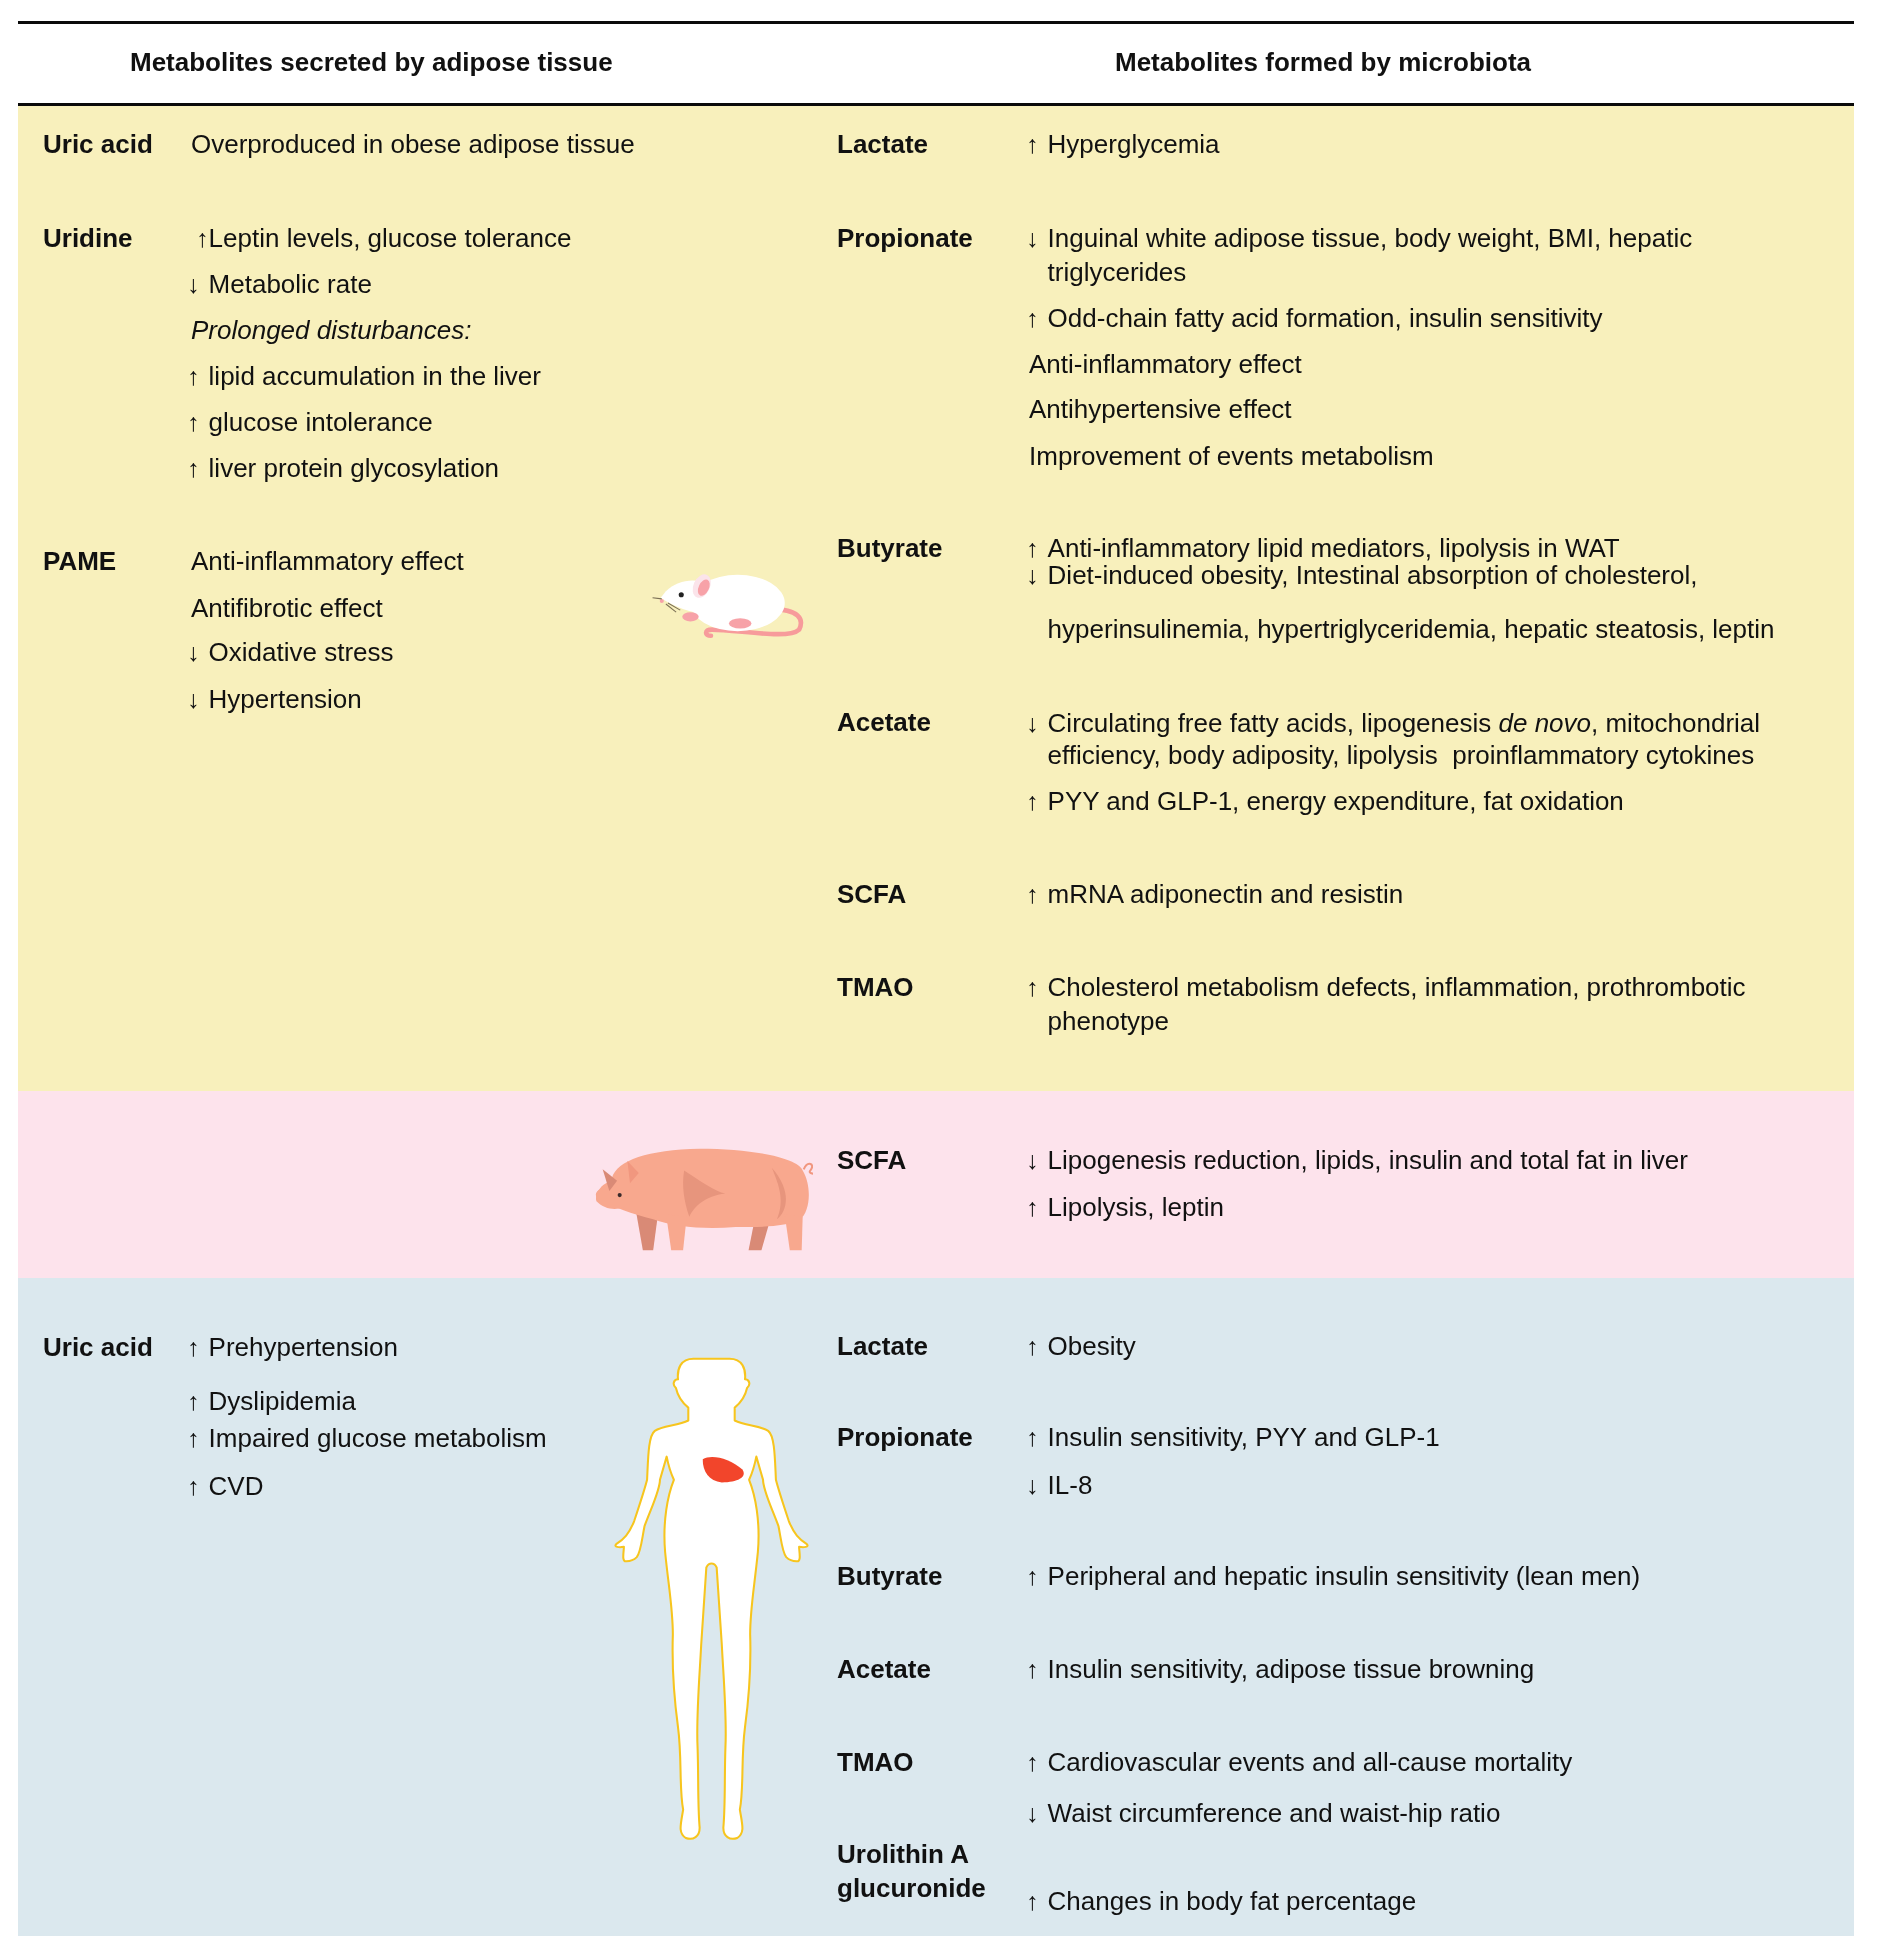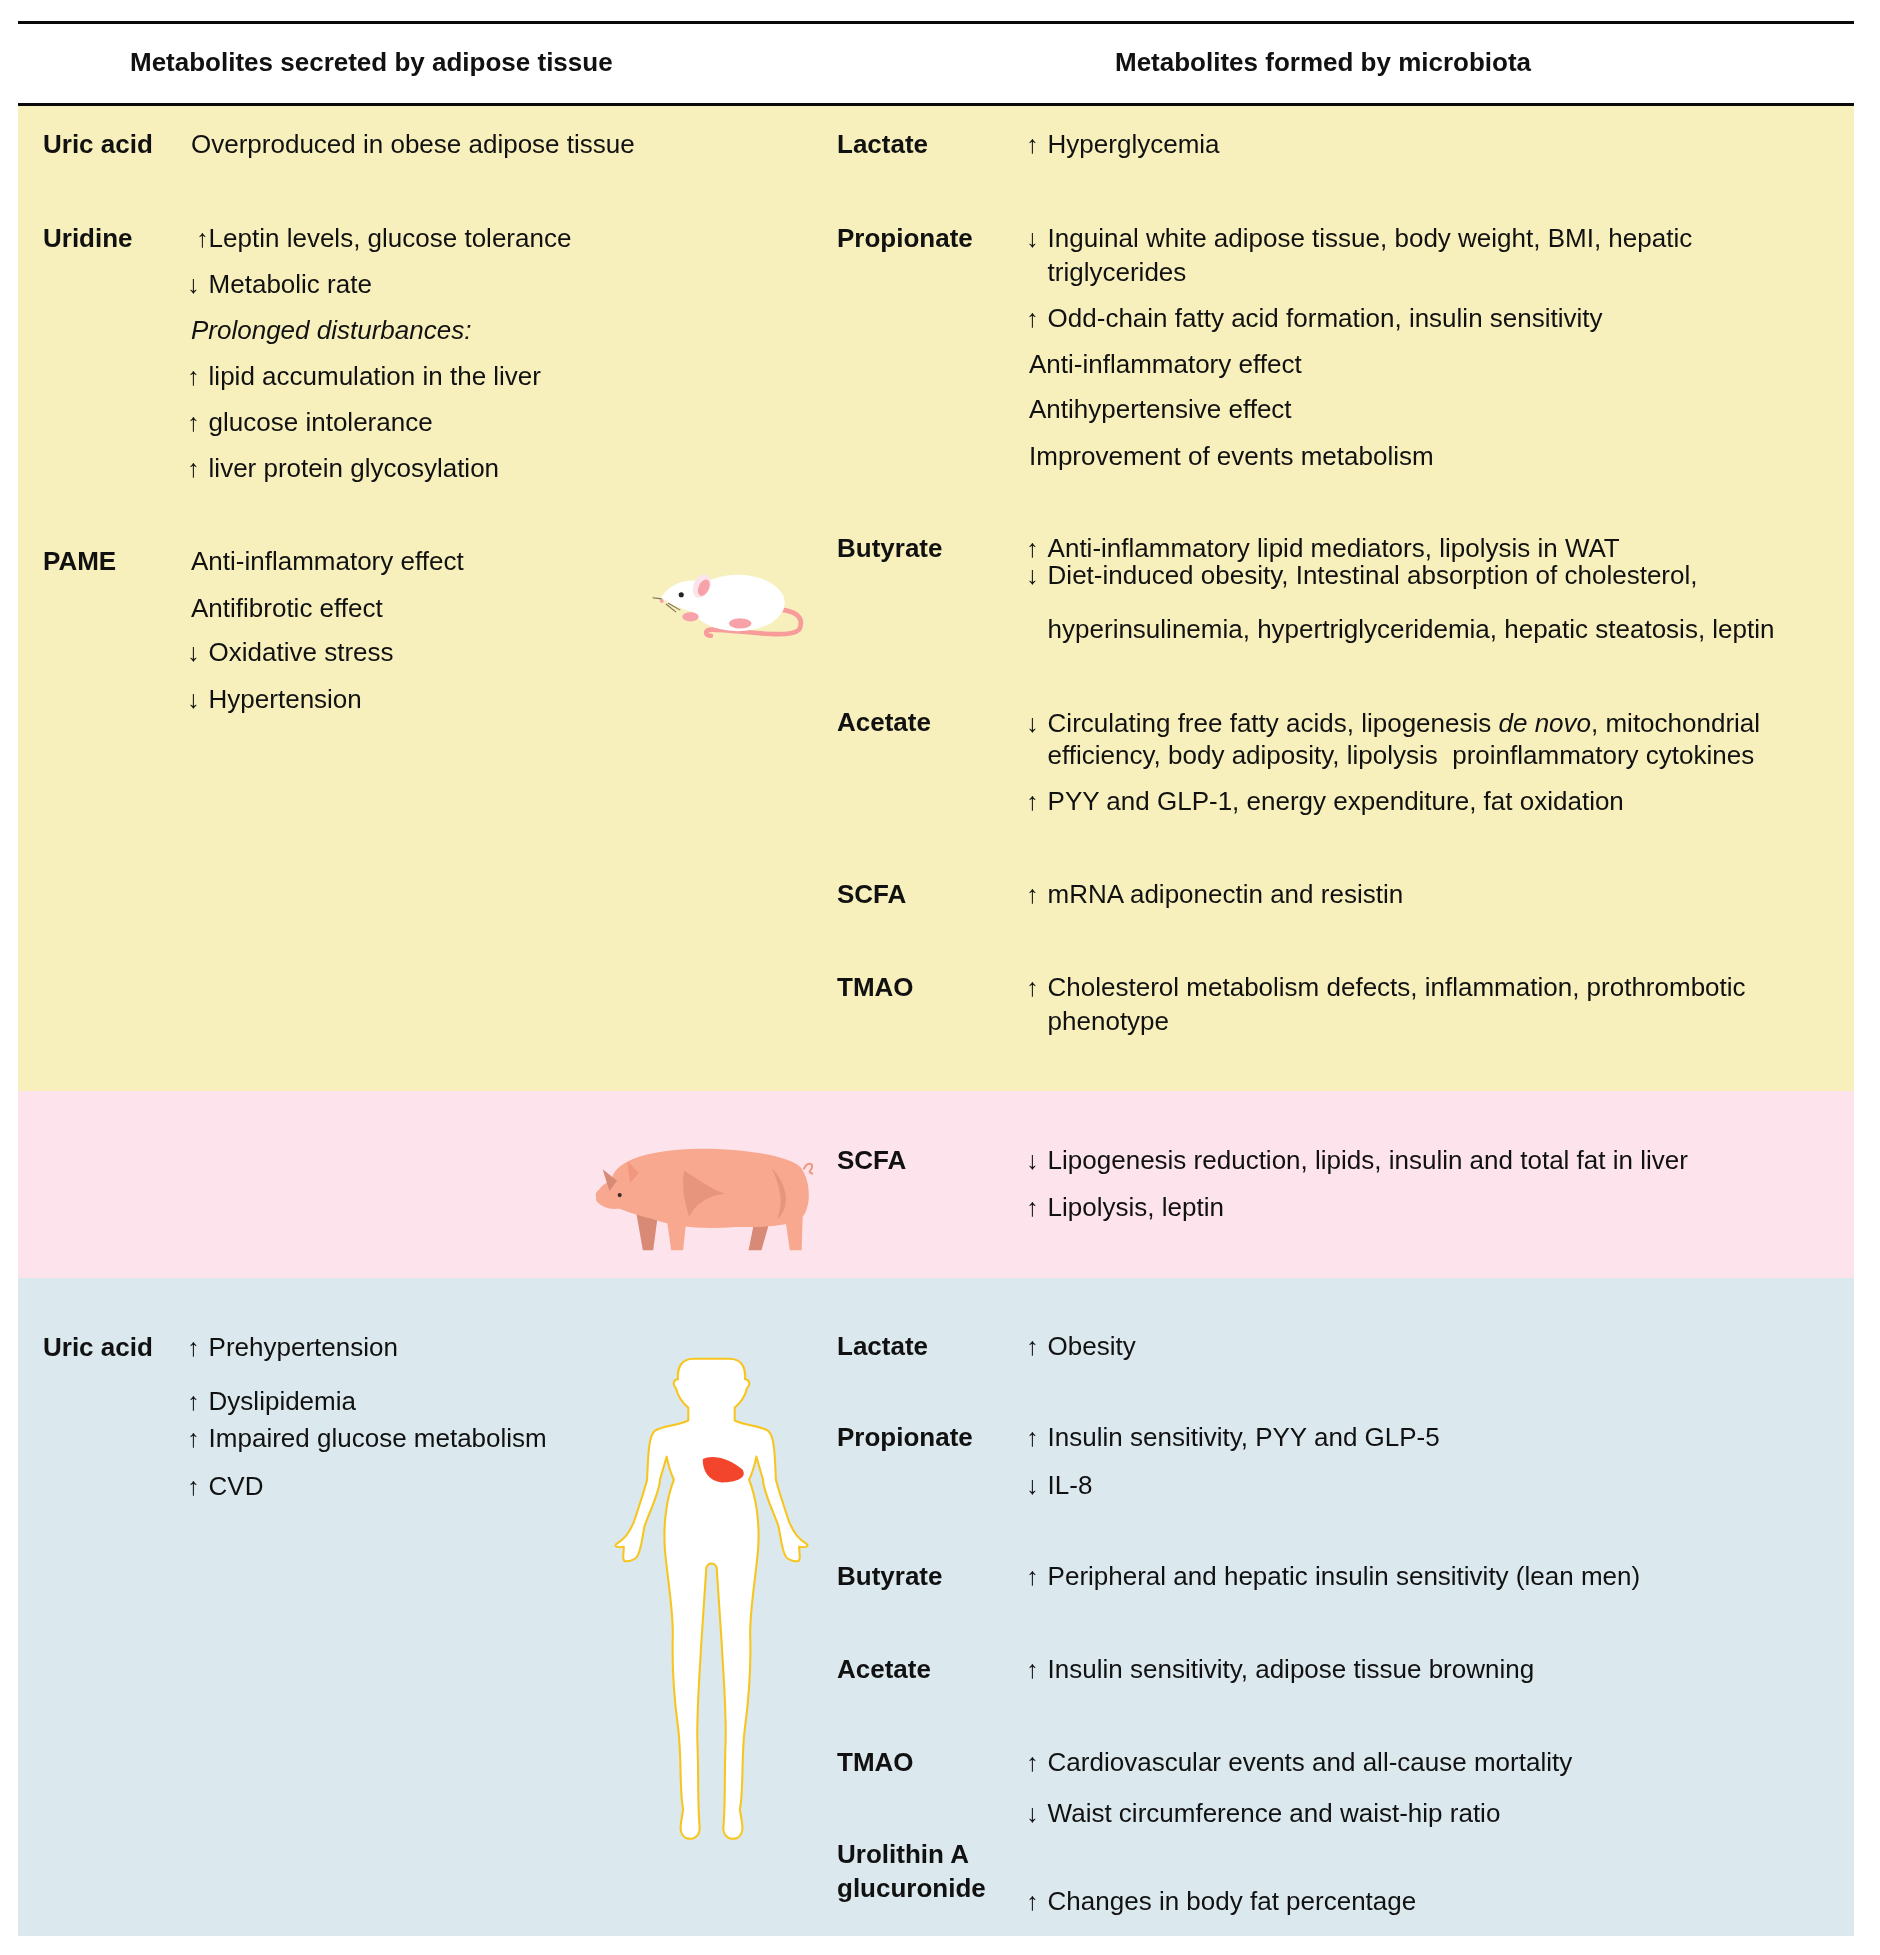--- a/index.html
+++ b/index.html
@@ -137,21 +137,21 @@
   <path d="M160 5 C 135 5, 128 25, 130 45 C 122 45, 118 55, 126 62 C 130 80, 140 92, 150 100 L 150 125 C 130 135, 100 135, 85 145 C 72 155, 72 200, 70 240 C 65 260, 55 290, 45 320 C 35 345, 25 355, 10 365 C 5 370, 15 372, 25 370 C 25 380, 20 400, 30 398 C 40 398, 45 395, 50 390 C 58 380, 60 355, 65 330 C 80 290, 95 260, 95 240 L 108 195 C 112 215, 115 225, 122 240 C 110 270, 100 320, 105 380 C 112 450, 120 490, 120 540 C 118 600, 122 660, 130 720 C 138 780, 132 840, 140 880 C 135 910, 130 925, 145 935 C 160 940, 172 932, 172 915 C 168 870, 170 820, 168 760 C 165 700, 172 620, 175 560 L 185 410 C 190 400, 200 400, 205 410 L 215 560 C 218 620, 225 700, 222 760 C 220 820, 222 870, 218 915 C 218 932, 230 940, 245 935 C 260 925, 255 910, 250 880 C 258 840, 252 780, 260 720 C 268 660, 272 600, 270 540 C 270 490, 278 450, 285 380 C 290 320, 280 270, 268 240 C 275 225, 278 215, 282 195 L 295 240 C 295 260, 310 290, 325 330 C 330 355, 332 380, 340 390 C 345 395, 350 398, 360 398 C 370 400, 365 380, 365 370 C 375 372, 385 370, 380 365 C 365 355, 355 345, 345 320 C 335 290, 325 260, 320 240 C 318 200, 318 155, 305 145 C 290 135, 260 135, 240 125 L 240 100 C 250 92, 260 80, 264 62 C 272 55, 268 45, 260 45 C 262 25, 255 5, 230 5 Z" fill="#ffffff" stroke="#f7c51e" stroke-width="4" stroke-linejoin="round"></path>
   <path d="M178 200 C 195 190, 230 198, 255 220 C 265 235, 245 245, 215 245 C 190 242, 178 225, 178 200 Z" fill="#f2452b"></path>
 </svg>
 
 <div>
 
   <div class="ln lbl" style="left:837px; top:1330px;">Lactate</div>
   <div class="ln" style="left:1026px; top:1330px;"><span class="arrow">↑</span><span>Obesity</span></div>
 
   <div class="ln lbl" style="left:837px; top:1421px;">Propionate</div>
-  <div class="ln" style="left:1026px; top:1421px;"><span class="arrow">↑</span><span>Insulin sensitivity, PYY and GLP-5</span></div>
+  <div class="ln" style="left:1026px; top:1421px;"><span class="arrow">↑</span><span>Insulin sensitivity, PYY and GLP-1</span></div>
   <div class="ln" style="left:1026px; top:1469px;"><span class="arrow">↓</span><span>IL-8</span></div>
 
   <div class="ln lbl" style="left:837px; top:1560px;">Butyrate</div>
   <div class="ln" style="left:1026px; top:1560px;"><span class="arrow">↑</span><span>Peripheral and hepatic insulin sensitivity (lean men)</span></div>
 
   <div class="ln lbl" style="left:837px; top:1653px;">Acetate</div>
   <div class="ln" style="left:1026px; top:1653px;"><span class="arrow">↑</span><span>Insulin sensitivity, adipose tissue browning</span></div>
 
   <div class="ln lbl" style="left:837px; top:1746px;">TMAO</div>
   <div class="ln" style="left:1026px; top:1746px;"><span class="arrow">↑</span><span>Cardiovascular events and all-cause mortality</span></div>

